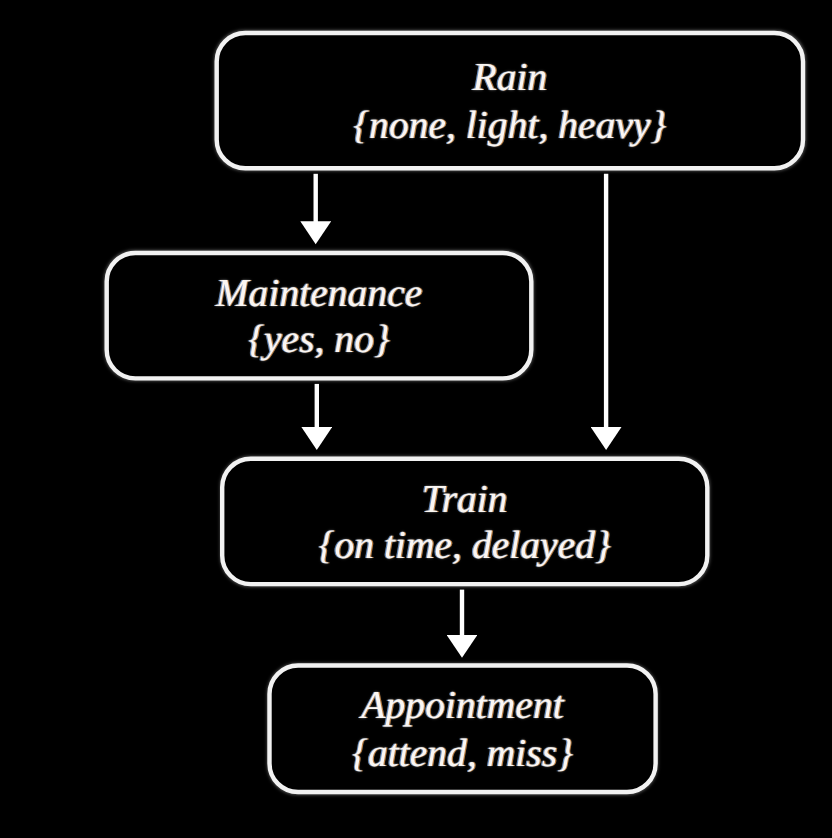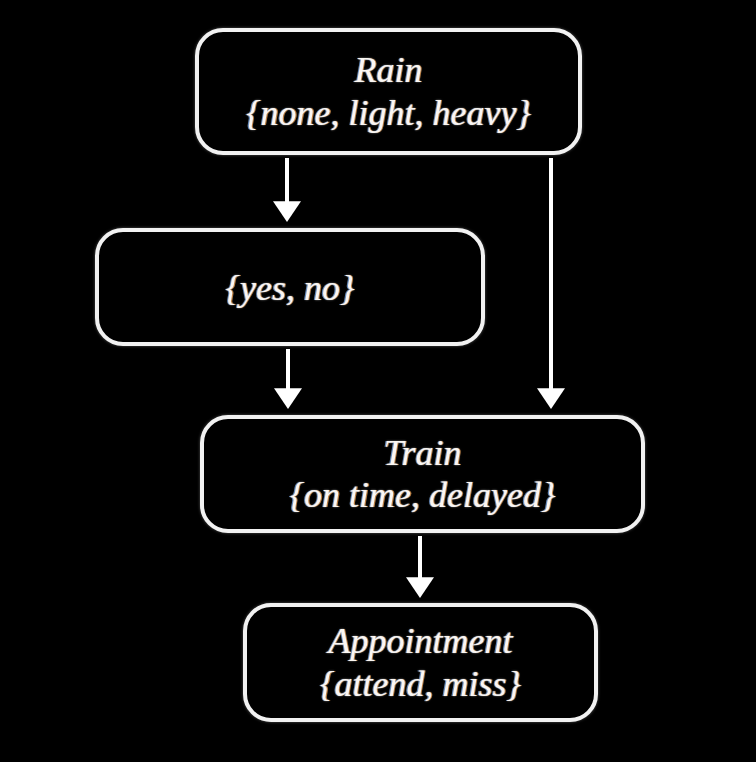--- a/index.html
+++ b/index.html
@@ -64,26 +64,27 @@
       <marker id="arrowhead" markerWidth="7" markerHeight="7" refX="2.2" refY="3.5" orient="auto" markerUnits="strokeWidth">
         <polygon points="0,0 5.2,3.5 0,7" fill="#ffffff"></polygon>
       </marker>
     </defs>
     <line stroke="#ffffff" stroke-width="4" marker-end="url(#arrowhead)" x1="287" y1="158" x2="287" y2="210"></line>
     <line stroke="#ffffff" stroke-width="4" marker-end="url(#arrowhead)" x1="551" y1="158" x2="551" y2="397"></line>
     <line stroke="#ffffff" stroke-width="4" marker-end="url(#arrowhead)" x1="288" y1="349" x2="288" y2="397"></line>
     <line stroke="#ffffff" stroke-width="4" marker-end="url(#arrowhead)" x1="420" y1="536" x2="420" y2="586"></line>
   </svg>
 
-  <div class="node" style="left:195px; top:28px; width:387px; height:127px;">
+  <div class="node" style="left:195px; top:28px; width:537px; height:127px;">
     <div class="node-line node-title">Rain</div>
     <div class="node-line node-states">{none, light, heavy}</div>
   </div>
 
   <div class="node" style="left:95px; top:228px; width:390px; height:118px;">
+    <div class="node-line node-title">Maintenance</div>
     <div class="node-line node-states">{yes, no}</div>
   </div>
 
   <div class="node" style="left:243px; top:603px; width:355px; height:119px;">
     <div class="node-line node-title">Appointment</div>
     <div class="node-line node-states">{attend, miss}</div>
   </div>
 
   <div class="node" style="left:200px; top:415px; width:445px; height:118px;">
     <div class="node-line node-title">Train</div>

